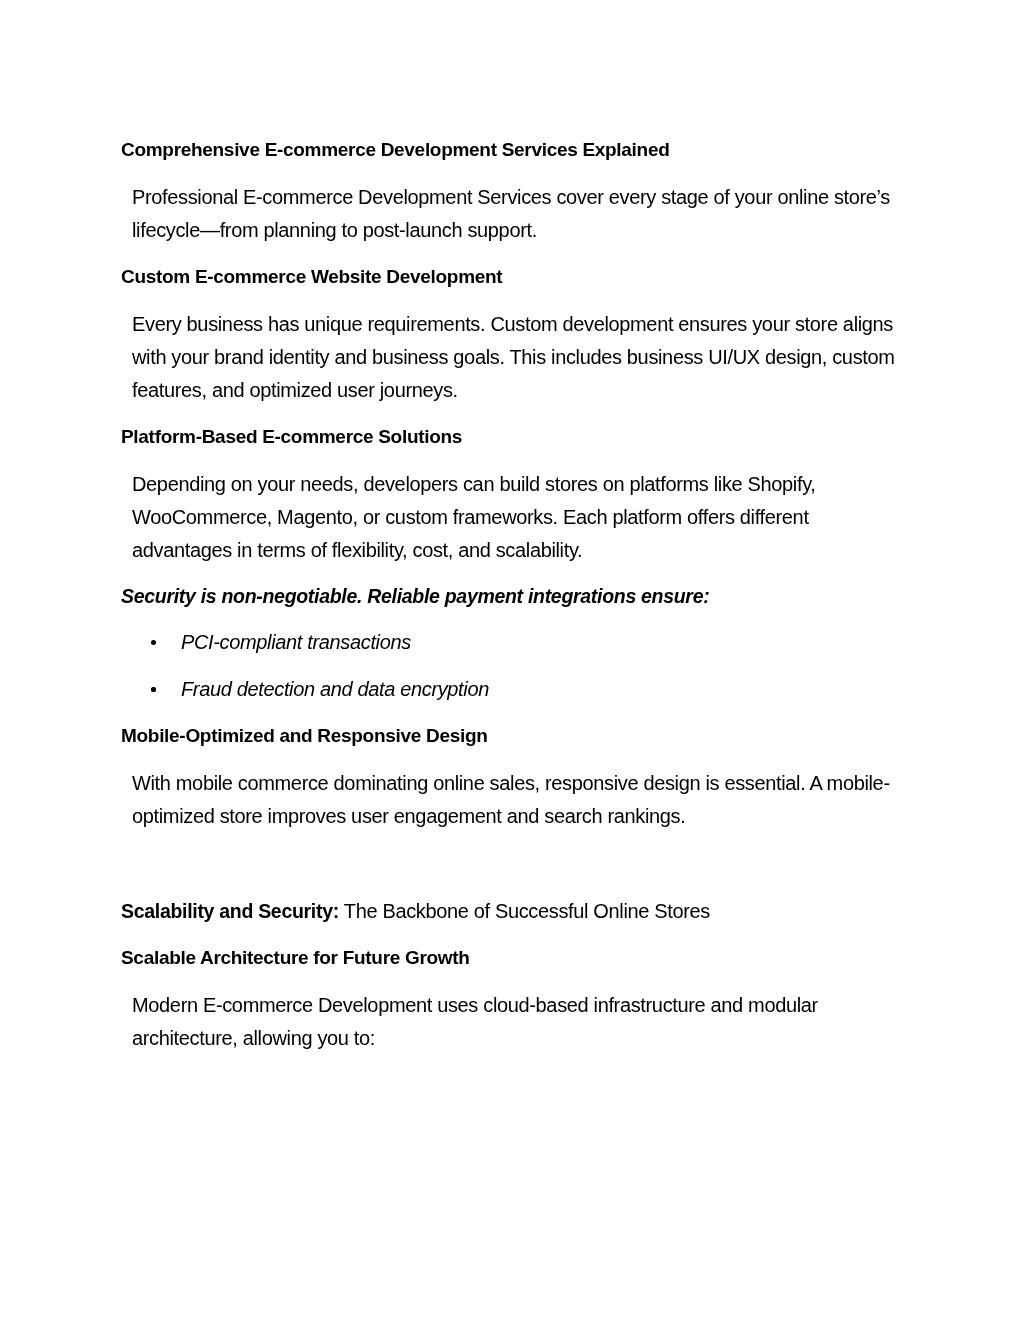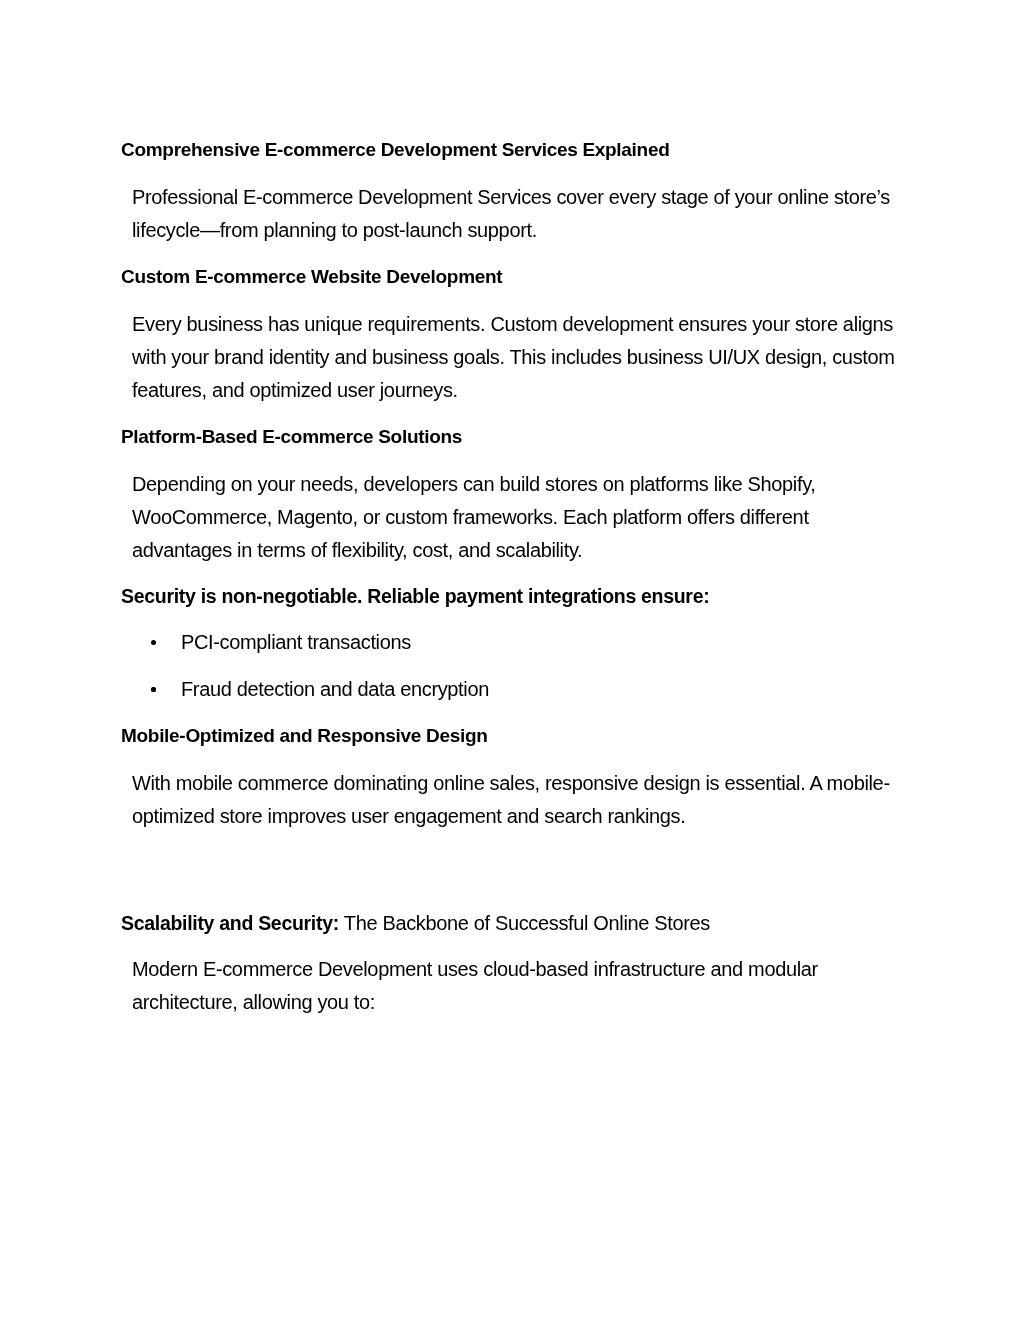--- a/index.html
+++ b/index.html
@@ -33,50 +33,52 @@
       line-height: 33px;
       margin: 0 0 13px 11px;
       letter-spacing: -0.35px;
     }
     .lead {
       font-weight: bold;
       font-size: 19.5px;
       line-height: 33px;
       margin: 0 0 13px 0;
       letter-spacing: -0.3px;
+      font-style: italic;
     }
     ul.bullets {
       list-style: none;
       margin: 0;
       padding: 0;
     }
     ul.bullets li {
       position: relative;
       padding-left: 60px;
       font-size: 20px;
       line-height: 33px;
       margin: 0 0 13.5px 0;
       letter-spacing: -0.35px;
+      font-style: italic;
     }
     ul.bullets li .dot {
       position: absolute;
       left: 30px;
       top: 14px;
       width: 5px;
       height: 5px;
       border-radius: 50%;
       background: #000000;
     }
     .spacer {
       height: 45px;
     }
     .mixed {
       font-size: 20px;
       line-height: 33px;
-      margin: 16px 0 13px 0;
+      margin: 4px 0 13px 0;
       letter-spacing: -0.35px;
     }
     .mixed b {
       font-size: 19.5px;
       letter-spacing: -0.3px;
     }
   </style>
 </head>
 <body>
 
@@ -109,15 +111,16 @@
 
   <div class="h">Mobile-Optimized and Responsive Design</div>
   <div class="p">With mobile commerce dominating online sales, responsive design is essential. A mobile-optimized store improves user engagement and search rankings.</div>
 
   <div class="spacer"></div>
 
   <div class="mixed">
     <b>Scalability and Security:</b><span> The Backbone of Successful Online Stores</span>
   </div>
 
+  <div class="h">Scalable Architecture for Future Growth</div>
   <div class="p">Modern E-commerce Development uses cloud-based infrastructure and modular architecture, allowing you to:</div>
 
 </div>
 
 </body></html>

